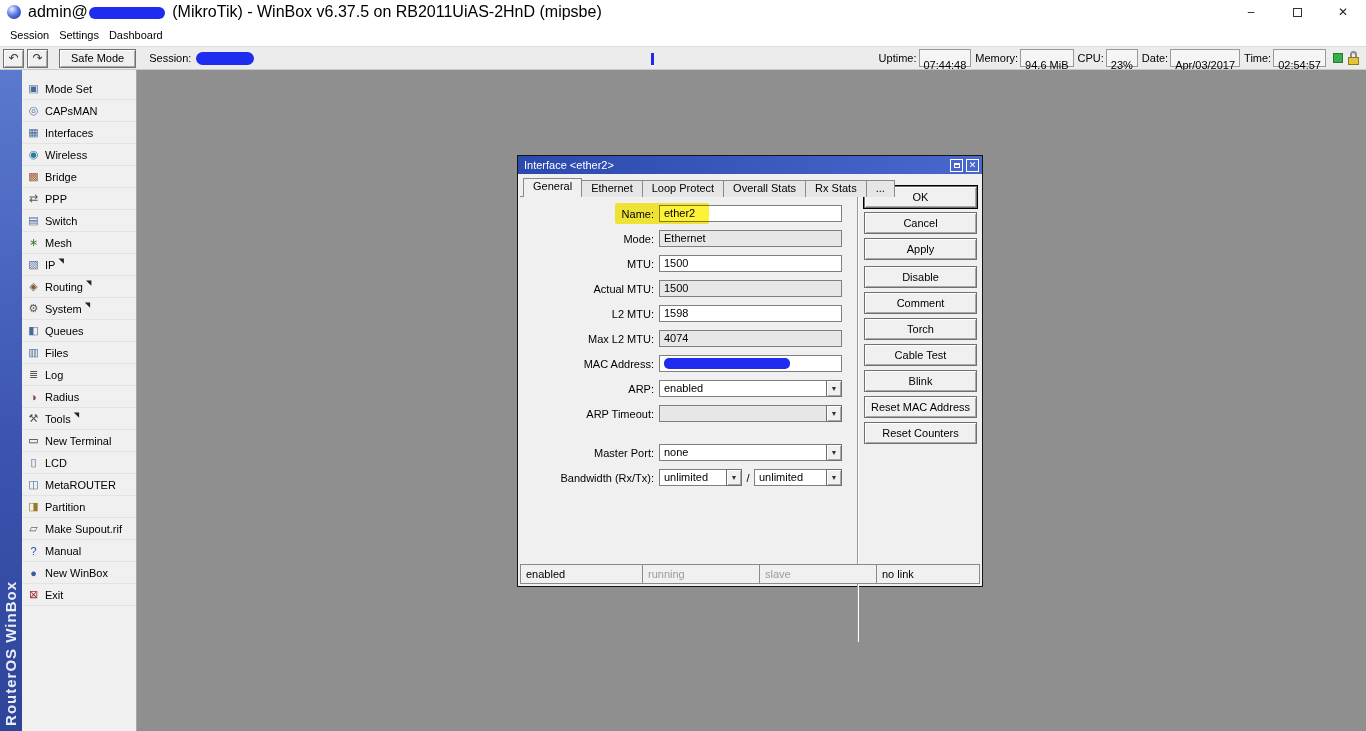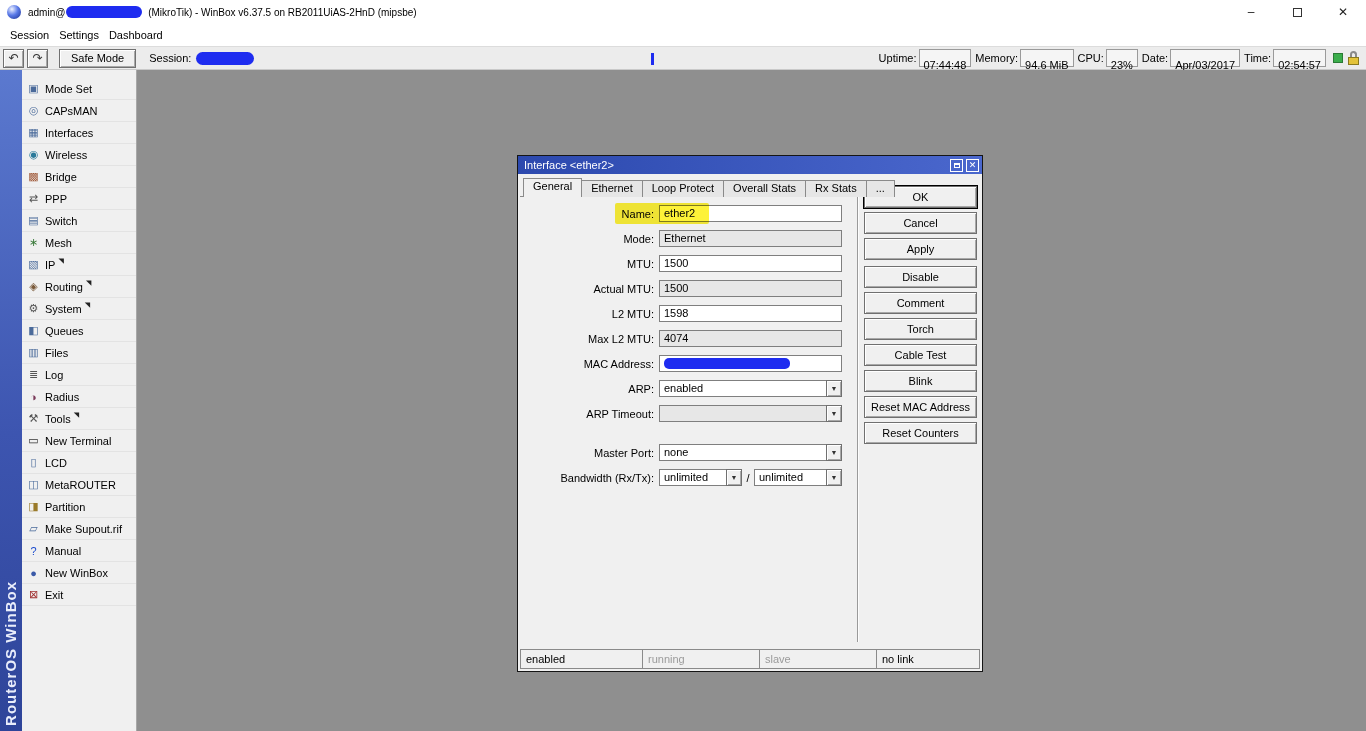--- a/index.html
+++ b/index.html
@@ -6,21 +6,21 @@
   html,body { margin:0; padding:0; }
   body {
     width:1366px; height:731px; position:relative; overflow:hidden;
     font-family:"Liberation Sans", sans-serif; font-size:11px; color:#000; background:#fff;
   }
 
   
   .titlebar { position:absolute; top:0; left:0; right:0; height:24px; background:#fff; display:flex; align-items:center; }
   .app-icon { width:14px; height:14px; border-radius:50%; margin:0 7px 0 7px;
     background: radial-gradient(circle at 35% 30%, #eef2ff 0%, #5a7ae8 45%, #162c8e 100%); }
-  .title-text { font-size:10px; white-space:nowrap; }
+  .title-text { font-size:16px; white-space:nowrap; }
   .win-controls { margin-left:auto; display:flex; height:24px; }
   .wbtn { width:46px; height:24px; display:flex; align-items:center; justify-content:center; font-size:12px; color:#222; cursor:default; }
   .maxbox { width:9px; height:9px; border:1px solid #333; display:inline-block; }
 
   
   .redact { display:inline-block; background:#1e2cf0; border-radius:6px; }
   .title-redact { width:76px; height:12px; vertical-align:-2px; margin:0 3px 0 1px; }
   .session-redact { width:58px; height:13px; margin-left:5px; border-radius:7px; }
   .mac-redact { display:block; width:126px; height:11px; margin-top:1px; border-radius:5px; }
   .cursor-mark { position:absolute; left:651px; top:6px; width:3px; height:12px; background:#1e2cf0; }
@@ -52,21 +52,21 @@
   .sidebar { position:absolute; top:70px; left:22px; width:115px; bottom:0; background:#f0f0f0;
     border-right:1px solid #a8a8a8; padding-top:8px; }
   .side-item { height:22px; display:flex; align-items:center; padding:0 4px 0 4px; border-bottom:1px solid #e3e3e3; }
   .side-icon { width:15px; text-align:center; margin-right:4px; font-size:11px; }
   .side-arrow { font-size:7px; margin-left:3px; margin-bottom:7px; color:#222; }
 
   
   .main { position:absolute; top:70px; left:137px; right:0; bottom:0; background:#8f8f8f; }
 
   
-  .dialog { position:absolute; left:380px; top:85px; width:466px; height:517px; background:#f0f0f0; border:1px solid #151515; }
+  .dialog { position:absolute; left:380px; top:85px; width:466px; height:432px; background:#f0f0f0; border:1px solid #151515; }
   .dlg-title { height:18px; background:linear-gradient(90deg,#2c49ae,#4a67cd); color:#fff; display:flex; align-items:center; padding:0 3px 0 6px; }
   .dlg-title-text { flex:1; }
   .dlg-btn { width:13px; height:13px; border:1px solid #fff; margin-left:3px; display:flex; align-items:center; justify-content:center; color:#fff; font-size:9px; line-height:9px; }
   .restore-glyph { width:6px; height:5px; border:1px solid #fff; border-top-width:2px; display:inline-block; }
 
   .tabs { position:absolute; top:22px; left:5px; height:19px; display:flex; align-items:flex-end; z-index:2; }
   .tab { height:17px; line-height:15px; padding:0 9px; border:1px solid #8a8a8a; border-bottom:none; background:#e6e6e6; margin-right:-1px; white-space:nowrap; }
   .tab.active { height:19px; background:#f0f0f0; position:relative; z-index:3; font-weight:normal; }
   .tabline { position:absolute; top:40px; left:2px; width:336px; border-bottom:1px solid #8a8a8a; z-index:1; }
 

